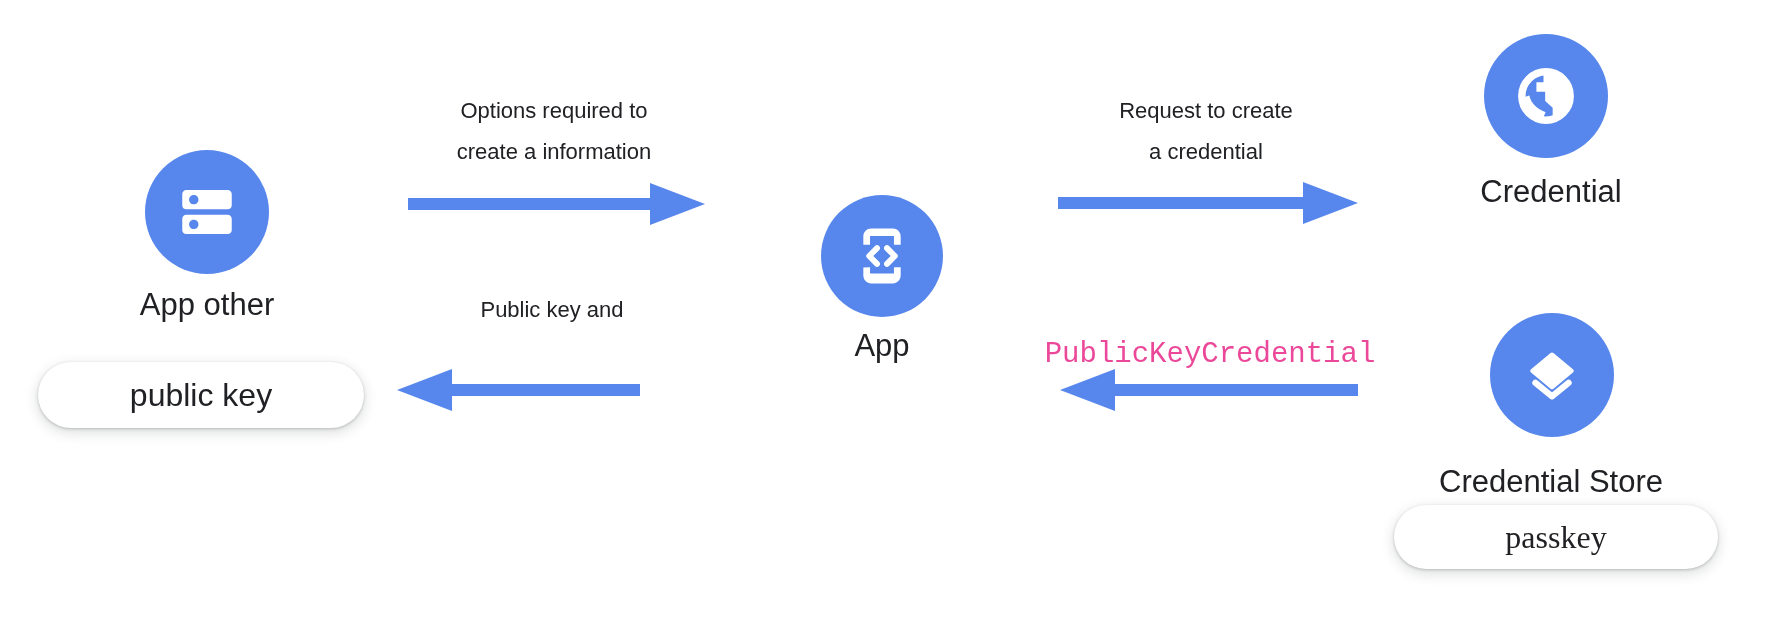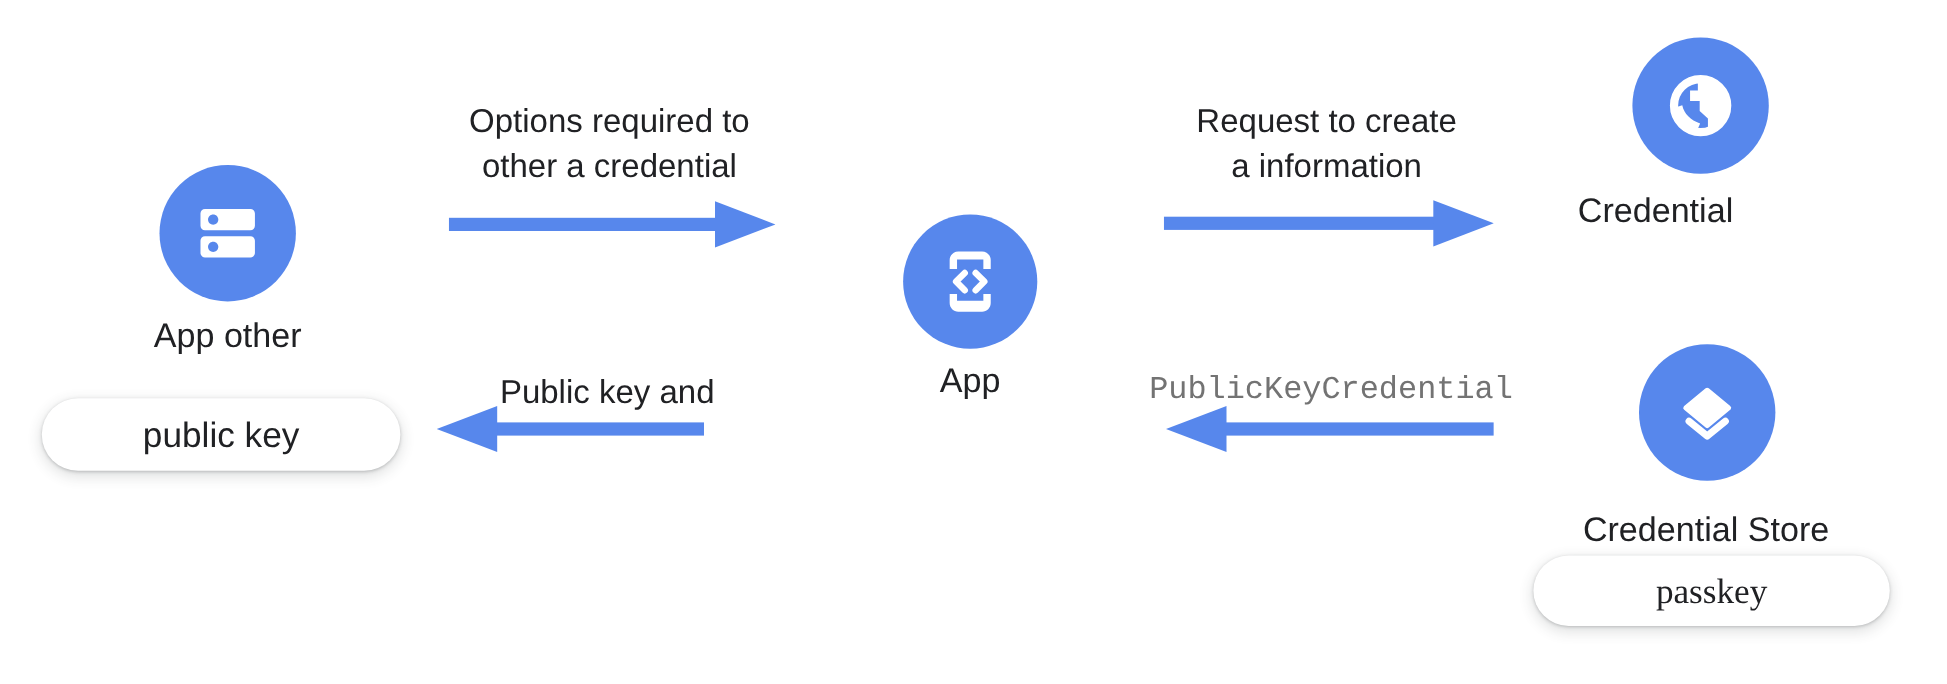--- a/index.html
+++ b/index.html
@@ -36,41 +36,41 @@
     position: absolute;
     color: #202124;
     font-size: 31px;
     line-height: 40px;
     text-align: center;
     white-space: nowrap;
     transform: translateX(-50%);
   }
   .label-app-server { left: 207px;  top: 285px; }
   .label-app        { left: 882px;  top: 326px; }
-  .label-cm         { left: 1505px; top: 172px; white-space: normal; width: 300px; }
+  .label-cm         { left: 1551px; top: 172px; white-space: normal; width: 300px; }
   .label-cs         { left: 1551px; top: 446px; margin-top: 16px; }
 
   
   .arrow-label {
     position: absolute;
     color: #202124;
-    font-size: 30px;
+    font-size: 22px;
     line-height: 41px;
     text-align: center;
     transform: translateX(-50%);
     white-space: nowrap;
   }
   .label-options  { left: 554px;  top: 90px; }
   .label-request  { left: 1206px; top: 90px; }
-  .label-pubinfo  { left: 552px;  top: 289px; margin-top: 47px; }
+  .label-pubinfo  { left: 552px;  top: 289px; }
   .label-pkc {
     left: 1210px; top: 334px;
     font-family: "Liberation Mono", "DejaVu Sans Mono", monospace;
     font-size: 29px;
-    color: #737373;
+    color: #ec4899;
   }
 
   
   .arrow { position: absolute; }
   .arrow-1 { left: 408px;  top: 182px; }
   .arrow-2 { left: 397px;  top: 368px; }
   .arrow-3 { left: 1058px; top: 181px; }
   .arrow-4 { left: 1060px; top: 368px; }
 
   
@@ -131,42 +131,42 @@
       <path d="M26 58.5 L48 76.5 L70 58.5" fill="none" stroke="#ffffff" stroke-width="8.5" stroke-linecap="round" stroke-linejoin="round"></path>
     </svg>
   </div>
   <div class="node-label label-cs">Credential Store</div>
   <div class="pill pill-passkey">
     <span>passkey</span>
   </div>
 
   <div class="arrow-label label-options">
     <div>Options required to</div>
-    <div>other a credential</div>
+    <div>create a information</div>
   </div>
   <div class="arrow arrow-1">
     <svg width="297" height="44" viewBox="0 0 297 44">
       <rect x="0" y="16" width="246" height="12" fill="#5787EC"></rect>
       <polygon points="242,1 297,22 242,43" fill="#5787EC"></polygon>
     </svg>
   </div>
 
   <div class="arrow-label label-pubinfo">
     <div>Public key and</div>
   </div>
   <div class="arrow arrow-2">
     <svg width="243" height="44" viewBox="0 0 243 44">
       <rect x="51" y="16" width="192" height="12" fill="#5787EC"></rect>
       <polygon points="55,1 0,22 55,43" fill="#5787EC"></polygon>
     </svg>
   </div>
 
   <div class="arrow-label label-request">
     <div>Request to create</div>
-    <div>a information</div>
+    <div>a credential</div>
   </div>
   <div class="arrow arrow-3">
     <svg width="300" height="44" viewBox="0 0 300 44">
       <rect x="0" y="16" width="249" height="12" fill="#5787EC"></rect>
       <polygon points="245,1 300,22 245,43" fill="#5787EC"></polygon>
     </svg>
   </div>
 
   <div class="arrow-label label-pkc">PublicKeyCredential</div>
   <div class="arrow arrow-4">

